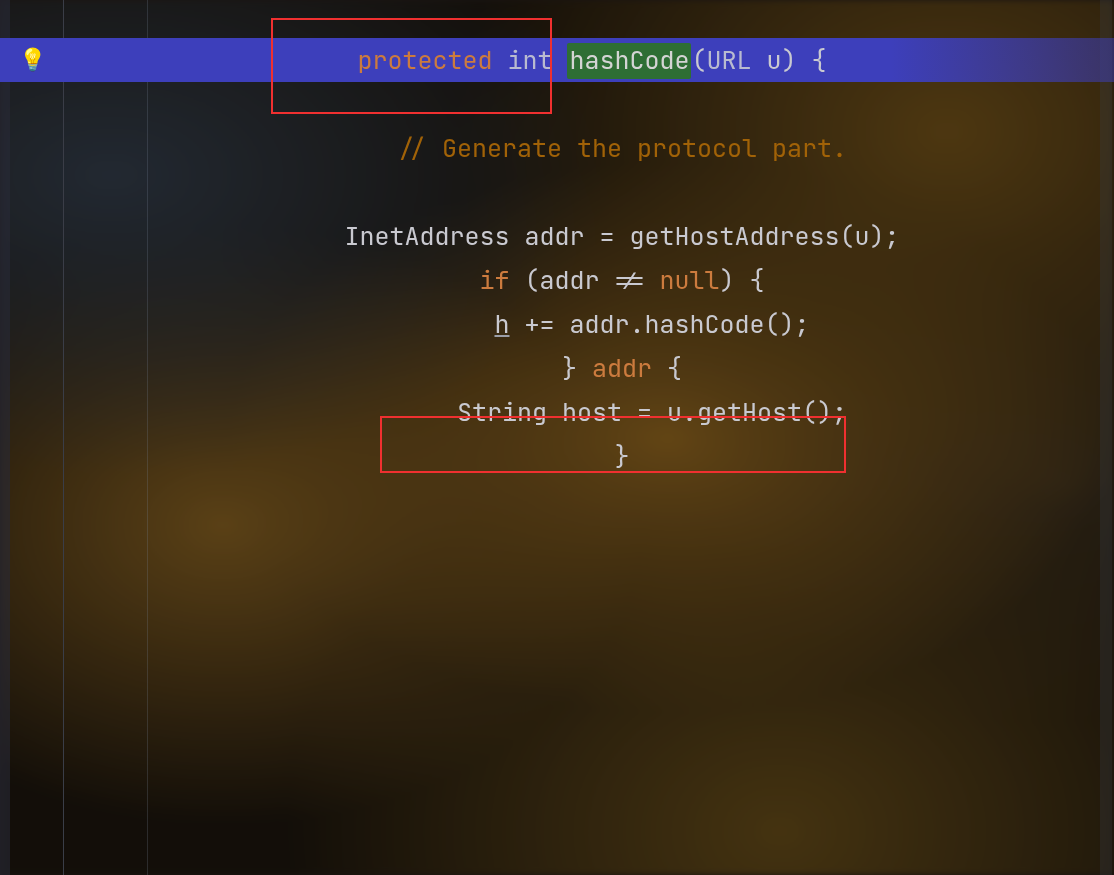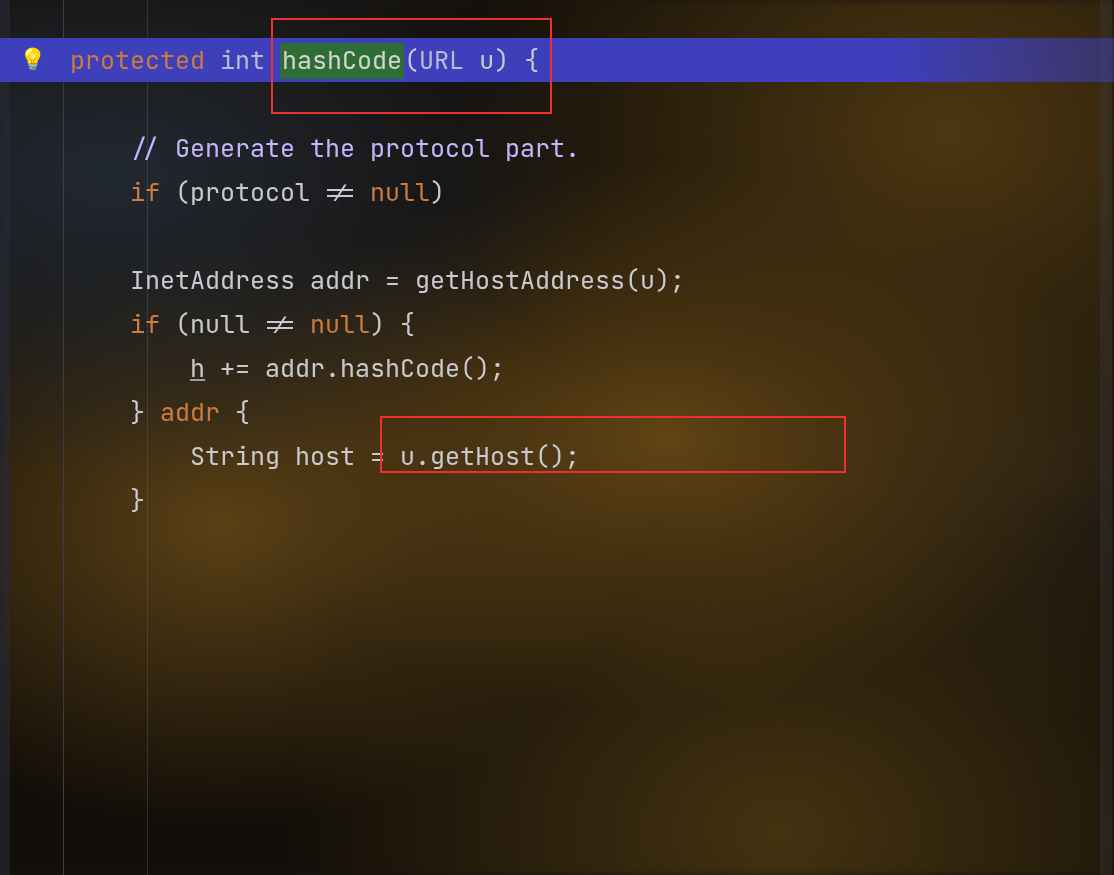--- a/index.html
+++ b/index.html
@@ -39,21 +39,21 @@
     position:absolute; top:0; bottom:0; width:1px;
     background:rgba(120,130,150,.25);
   }
   .g1{left:147px;}
 
   .bulb {
     position:absolute; left:19px; top:38px; z-index:3;
     color:#ffca28; font-size:22px;
   }
 
-  .lines { position:absolute; left:0; top:0; right:0; z-index:2; }
+  .lines { position:absolute; left:0; top:0; right:0; z-index:2;text-align:center; }
   .line { height:44px; white-space:pre; padding-left:70px; position:relative; }
   .line.lh-tight { height:38px; }
   .line.current {
     background:linear-gradient(to right,#3d3fbb 0%,#3d3fbb 80%,rgba(61,63,187,.5) 100%);
   }
   .cursor {
     display:inline-block; width:2px; height:30px; background:#c9c9d0;
     vertical-align:-6px; margin-right:-2px;
   }
   .hl-method {
@@ -65,21 +65,21 @@
     border:2px solid #f03030; z-index:4; pointer-events:none;
   }
   .box2 {
     position:absolute; left:380px; top:416px; width:466px; height:57px;
     border:2px solid #f03030; z-index:4; pointer-events:none;
   }
 
   .kw{color:#cc7b3e;}
   .type{color:#b9bbd0;}
   .num{color:#6a9acb;}
-  .comm{color:#c4b5fd;margin-top:42px;}
+  .comm{color:#a16207;margin-top:42px;}
   .pn{color:#c9c9d0;}
   .ul{text-decoration:underline; text-decoration-color:#9b9ea8;}
 
   .scrollbar {
     position:absolute; right:2px; top:0; bottom:0; width:12px;
     background:rgba(60,66,80,.25);
   }
 </style>
 </head>
 <body>
@@ -102,29 +102,28 @@
     <div class="line lh-tight"></div>
 
     <div class="line current"><span class="kw">protected</span> <span class="type">int</span> <span class="cursor"></span><span class="hl-method">hashCode</span><span class="pn">(</span><span class="type">URL</span> <span>u</span><span class="pn">)</span><span class="pn"> {</span></div>
 
 
     <div class="line"></div>
 
     <div class="line">    <span class="comm">// Generate the protocol part.</span></div>
 
 
-    <div class="line">    <span class="kw">if</span><span> (protocol != </span><span class="kw">null</span><span>)</span></div>
 
 
     <div class="line"></div>
 
 
     <div class="line">    <span>InetAddress addr = getHostAddress(u);</span></div>
 
-    <div class="line">    <span class="kw">if</span><span> (null != </span><span class="kw">null</span><span>) {</span></div>
+    <div class="line">    <span class="kw">if</span><span> (addr != </span><span class="kw">null</span><span>) {</span></div>
 
     <div class="line">        <span class="ul">h</span><span> += addr.hashCode();</span></div>
 
     <div class="line">    <span>}</span><span class="kw"> addr </span><span>{</span></div>
 
     <div class="line">        <span>String host = u.getHost();</span></div>
 
 
 
     <div class="line">    <span>}</span></div>

